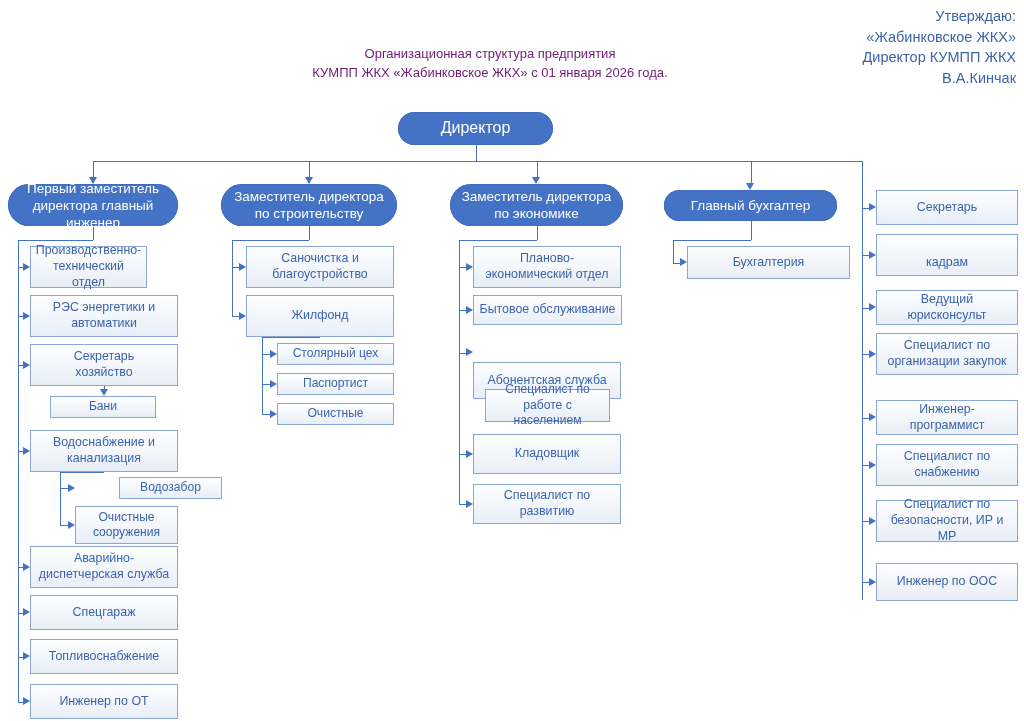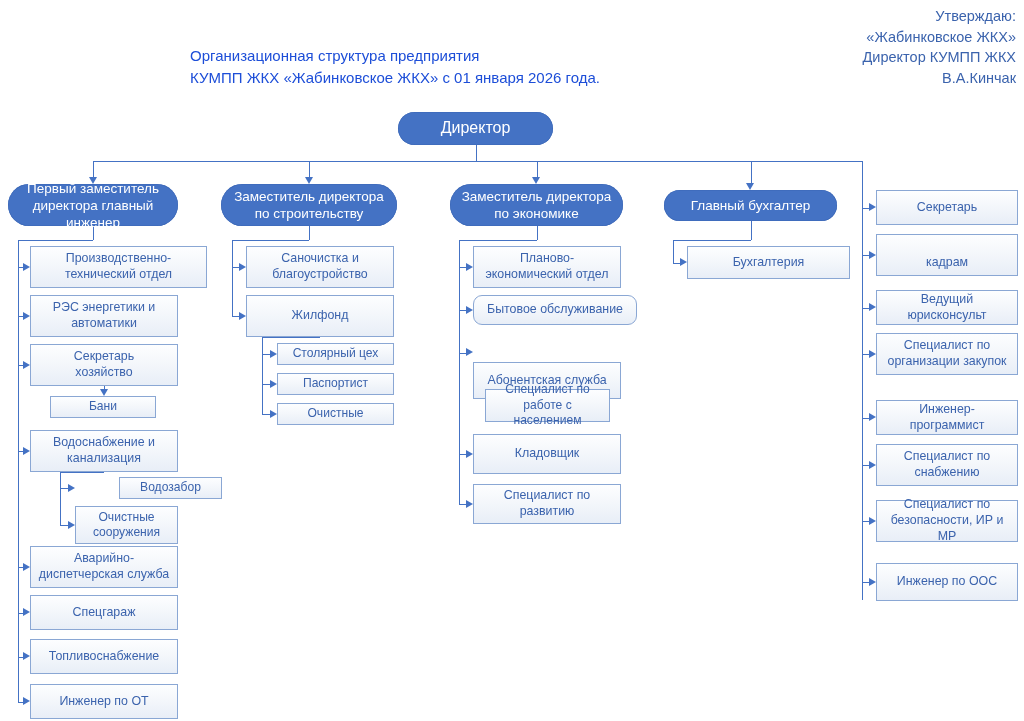--- a/index.html
+++ b/index.html
@@ -32,24 +32,24 @@
     line-height: 1.42;
     color: #3b63ad;
   }
   .approval div { white-space: nowrap; }
 
   .chart-title {
     position: absolute;
     top: 45px;
     left: 190px;
     width: 600px;
-    text-align: left;
-    font-size: 15px;
+    text-align: center;
+    font-size: 13px;
     line-height: 1.45;
-    color: #1d4ed8;
+    color: #701a75;
   }
 
   
   .node {
     position: absolute;
     box-sizing: border-box;
     display: flex;
     align-items: center;
     justify-content: center;
     text-align: center;
@@ -220,21 +220,21 @@
       </div>
       <div class="node pill" style="left: 221px; top: 184px; width: 176px; height: 42px;">
         <div><span>Заместитель директора</span><br><span>по строительству</span></div>
       </div>
       <div class="node pill" style="left: 450px; top: 184px; width: 173px; height: 42px;">
         <div><span>Заместитель директора</span><br><span>по экономике</span></div>
       </div>
       <div class="node pill" style="left: 664px; top: 190px; width: 173px; height: 31px;">
         <div><span>Главный бухгалтер</span></div>
       </div>
-      <div class="node boxnode" style="left: 30px; top: 246px; width: 177px; height: 42px; justify-content: center;">
+      <div class="node boxnode" style="left: 30px; top: 246px; width: 117px; height: 42px; justify-content: center;">
         <div><span>Производственно-</span><br><span>технический отдел</span></div>
       </div>
       <div class="node boxnode" style="left: 30px; top: 295px; width: 148px; height: 42px;">
         <div><span>РЭС энергетики и</span><br><span>автоматики</span></div>
       </div>
       <div class="node boxnode" style="left: 30px; top: 344px; width: 148px; height: 42px;">
         <div><span>Секретарь</span><br><span>хозяйство</span></div>
       </div>
       <div class="node boxnode" style="left: 30px; top: 430px; width: 148px; height: 42px;">
         <div><span>Водоснабжение и</span><br><span>канализация</span></div>
@@ -271,21 +271,21 @@
       </div>
       <div class="node boxnode small" style="left: 277px; top: 373px; width: 117px; height: 22px;">
         <div><span>Паспортист</span></div>
       </div>
       <div class="node boxnode small" style="left: 277px; top: 403px; width: 117px; height: 22px;">
         <div><span>Очистные</span></div>
       </div>
       <div class="node boxnode" style="left: 473px; top: 246px; width: 148px; height: 42px;">
         <div><span>Планово-</span><br><span>экономический отдел</span></div>
       </div>
-      <div class="node boxnode" style="left: 473px; top: 295px; width: 164px; height: 30px; border-radius: 9px;">
+      <div class="node boxnode" style="left: 473px; top: 295px; width: 149px; height: 30px;">
         <div><span>Бытовое обслуживание</span></div>
       </div>
       <div class="node boxnode" style="left: 473px; top: 334px; width: 148px; height: 37px; margin-top: 28px;">
         <div><span>Абонентская служба</span></div>
       </div>
       <div class="node boxnode" style="left: 473px; top: 434px; width: 148px; height: 40px;">
         <div><span>Кладовщик</span></div>
       </div>
       <div class="node boxnode" style="left: 473px; top: 484px; width: 148px; height: 40px;">
         <div><span>Специалист по</span><br><span>развитию</span></div>

